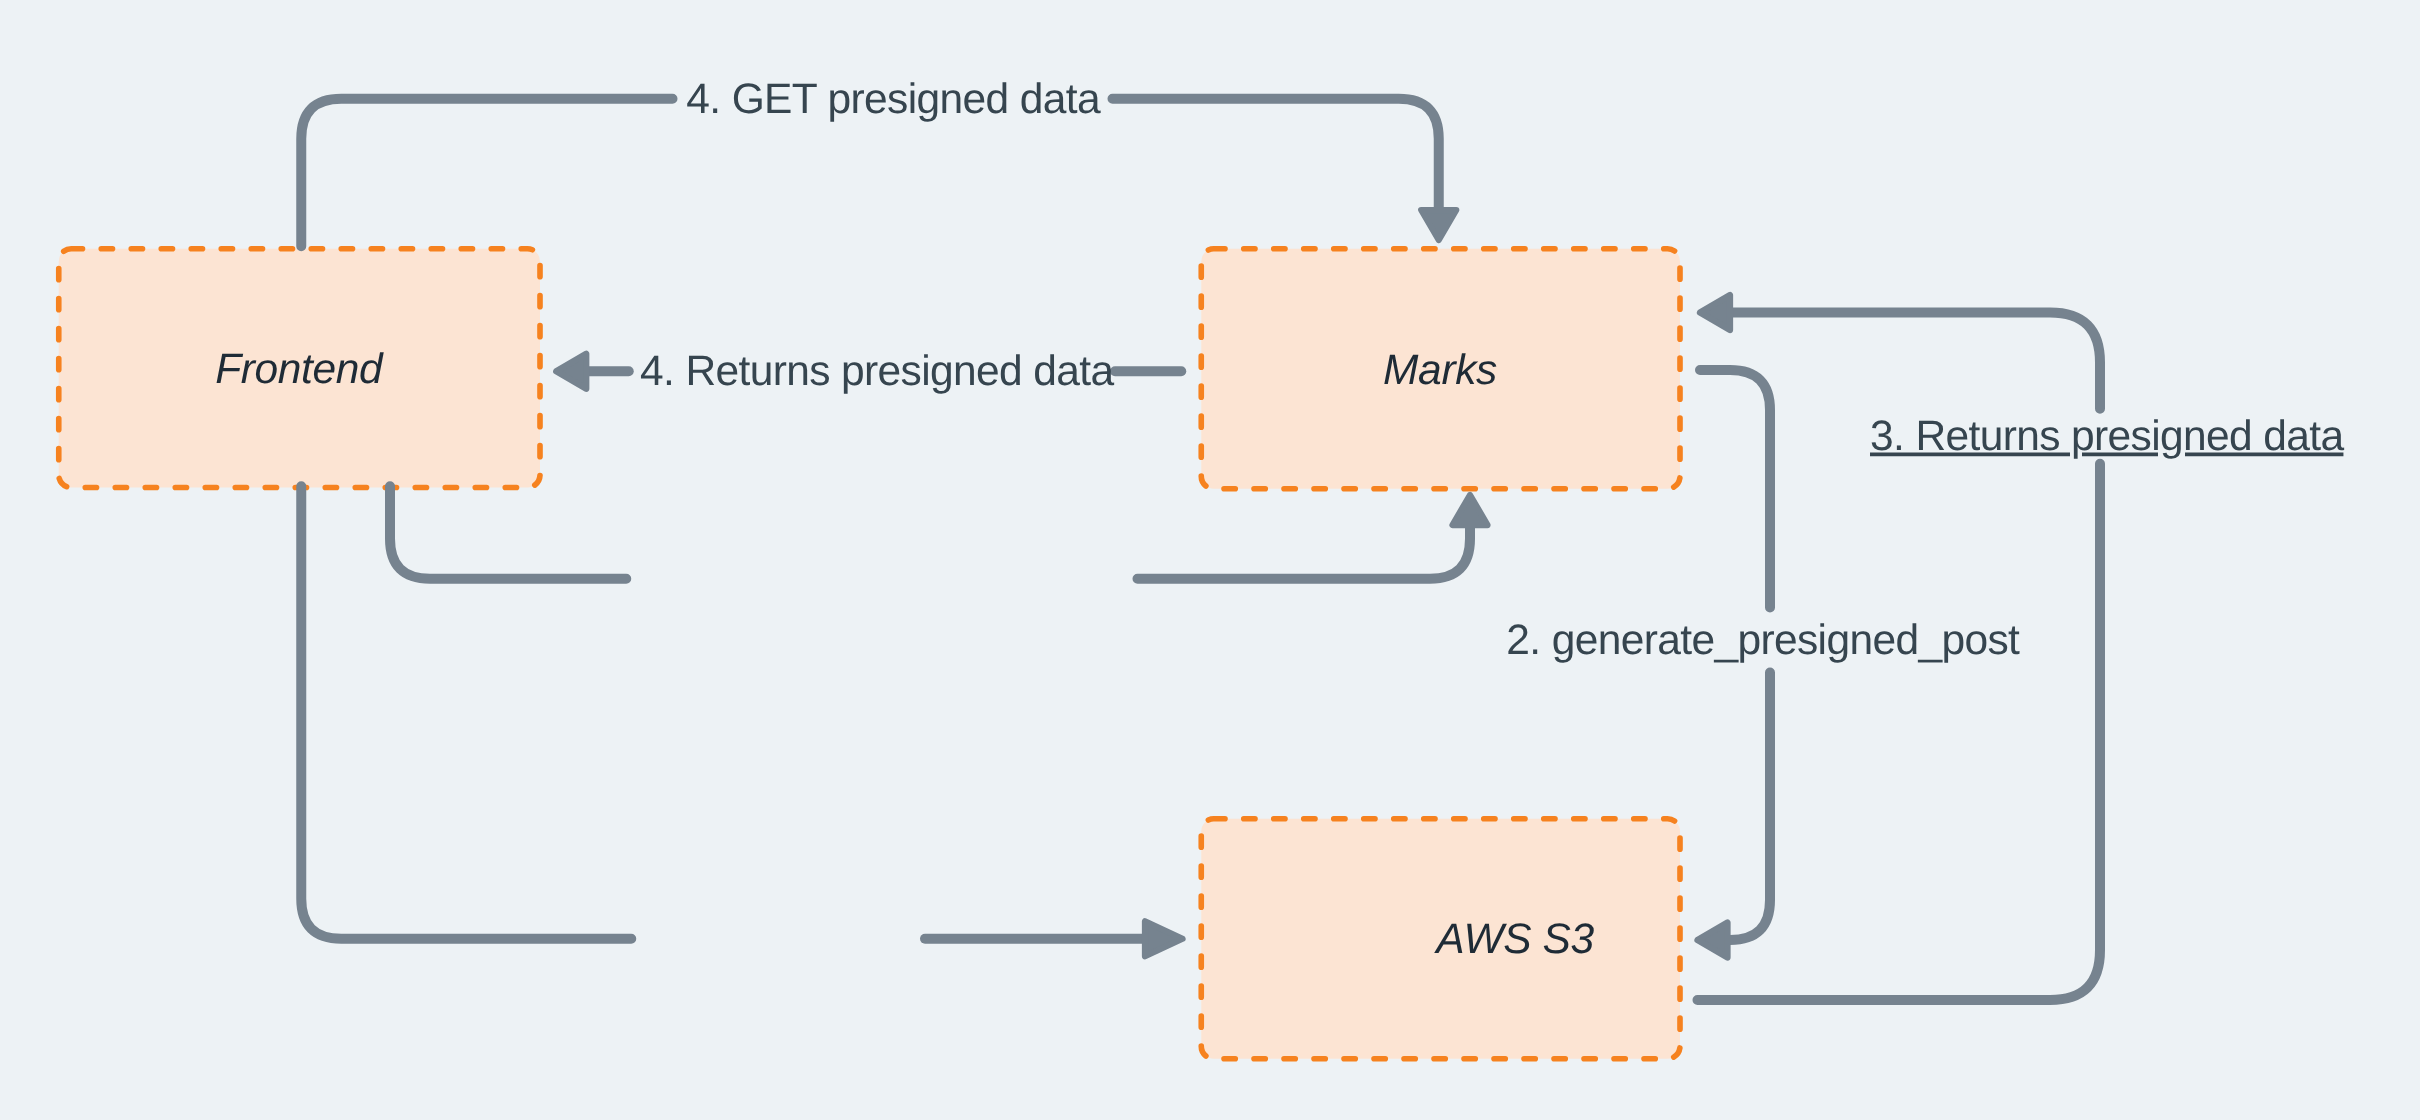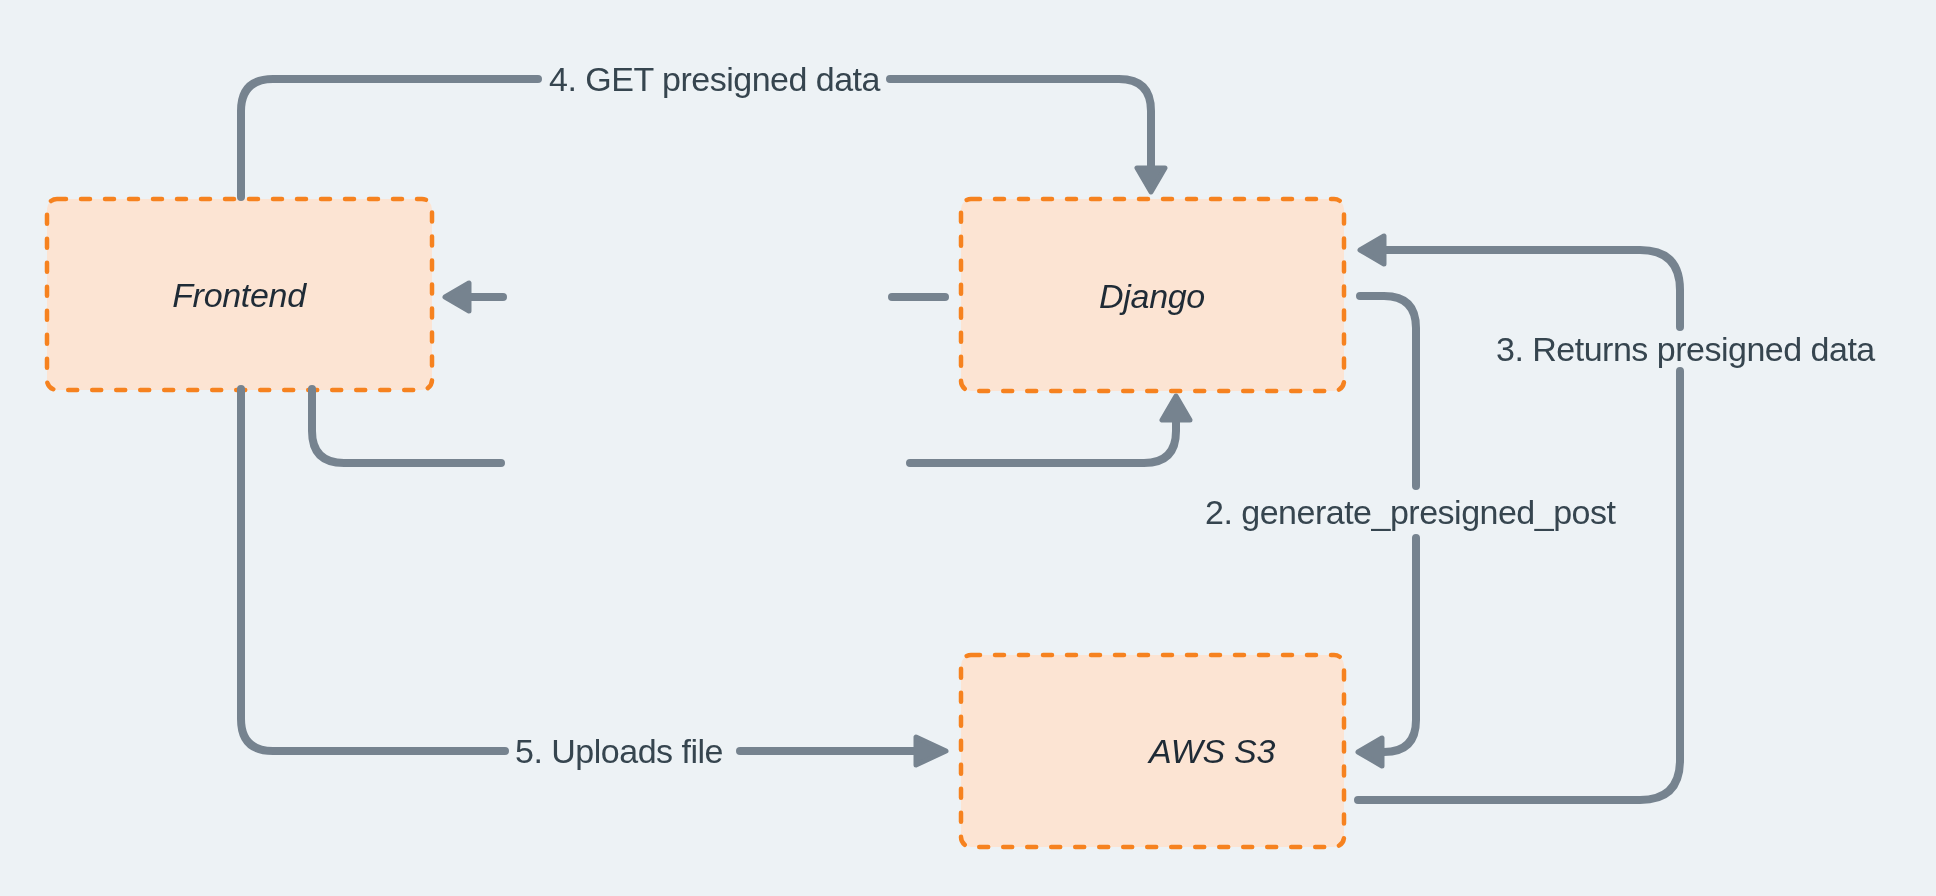--- a/index.html
+++ b/index.html
@@ -71,21 +71,21 @@
       <polygon points="1137,168 1165,168 1151,192"></polygon>
       <polygon points="469,283 469,311 445,297"></polygon>
       <polygon points="1162,420 1190,420 1176,396"></polygon>
       <polygon points="1382,738 1382,766 1358,752"></polygon>
       <polygon points="1384,236 1384,264 1360,250"></polygon>
       <polygon points="916,737 916,765 946,751"></polygon>
     </g>
   </svg>
 
   <div class="node-label" style="left:239px;top:295px;">Frontend</div>
-  <div class="node-label" style="left:1152px;top:296px;">Django</div>
+  <div class="node-label" style="left:1152px;top:296px;">Marks</div>
   <div class="node-label" style="left:1212px;top:751px;">AWS S3</div>
 
   <div class="edge-label" style="left:549px;top:79px;">4. GET presigned data</div>
   <div class="edge-label" style="left:1205px;top:512px;">2. generate_presigned_post</div>
-  <div class="edge-label" style="left:1496px;top:349px;">3. Returns presigned data</div>
-  <div class="edge-label" style="left:515px;top:751px;">5. Uploads file</div>
+  <div class="edge-label" style="left:1496px;top:349px;text-decoration:underline;">3. Returns presigned data</div>
+  <div class="edge-label" style="left:512px;top:297px;">4. Returns presigned data</div>
 
 </div>
 
 </body></html>

